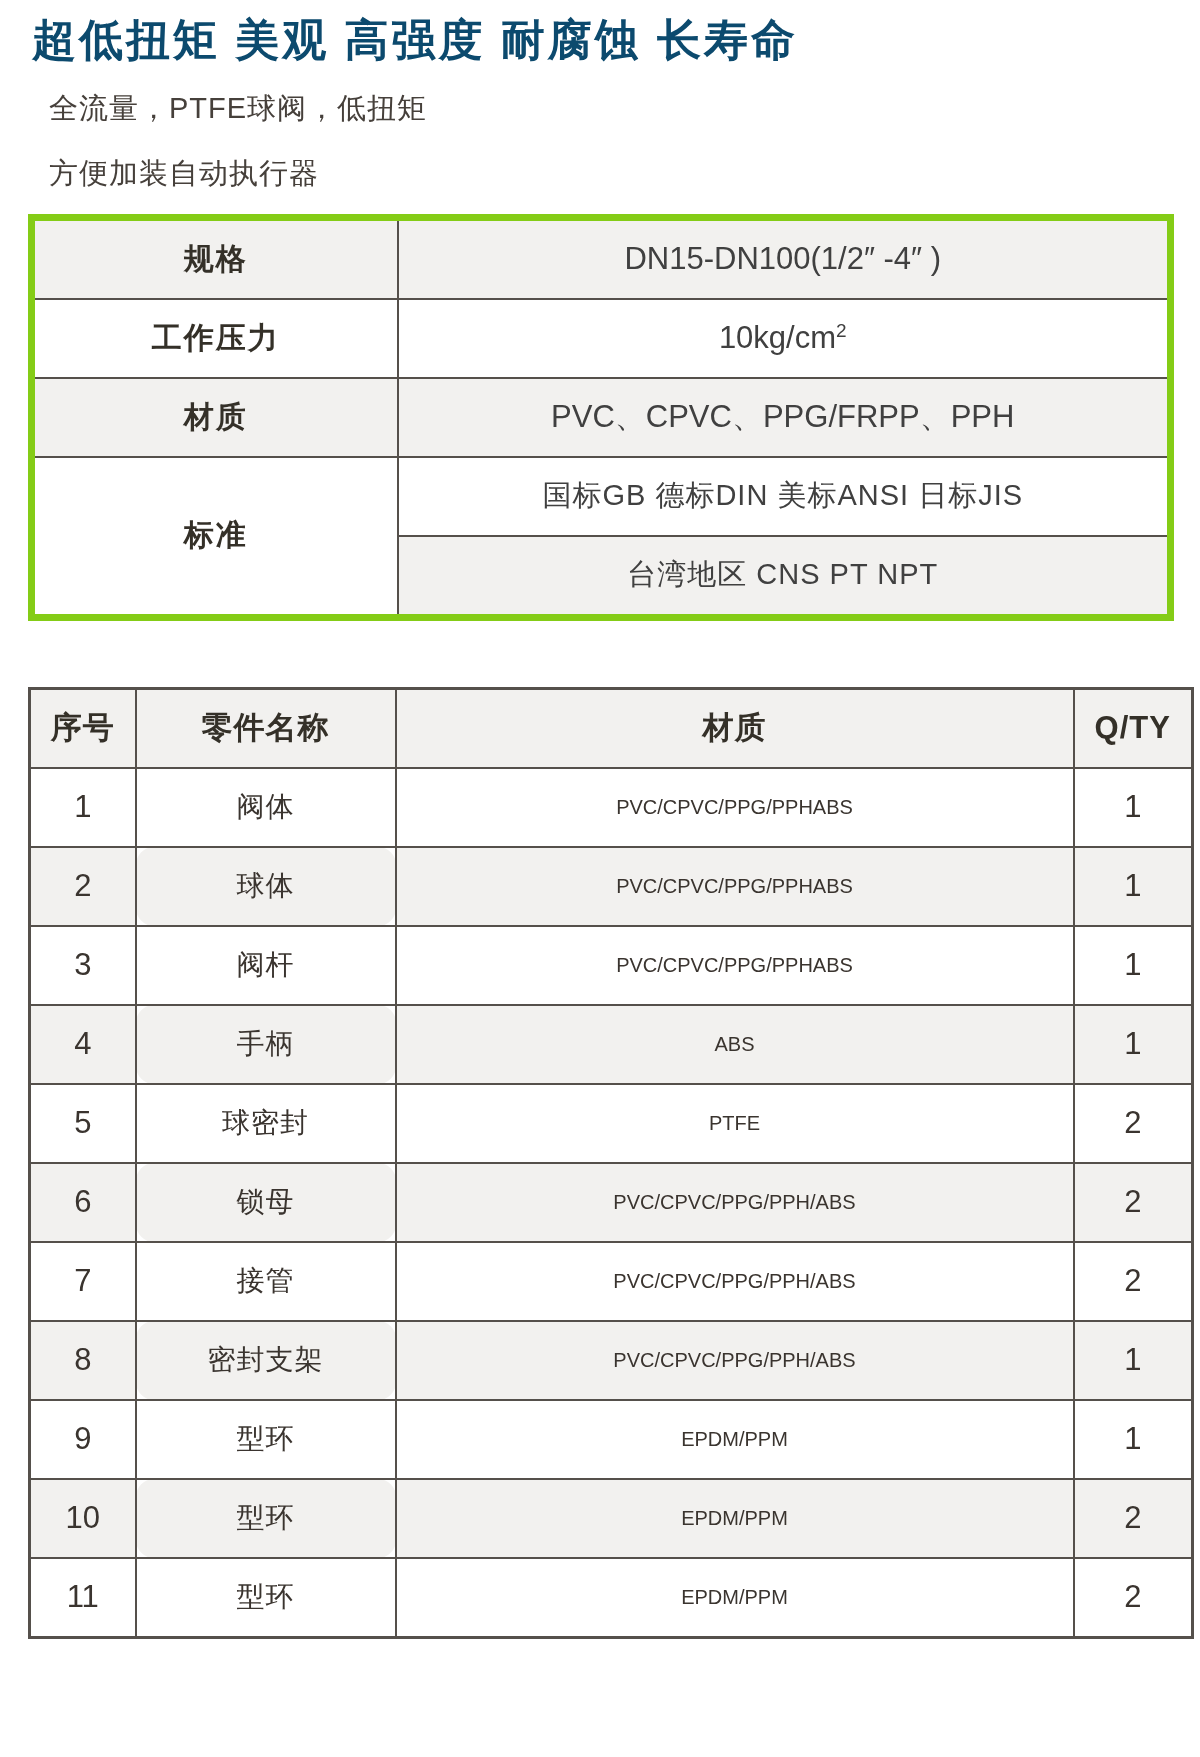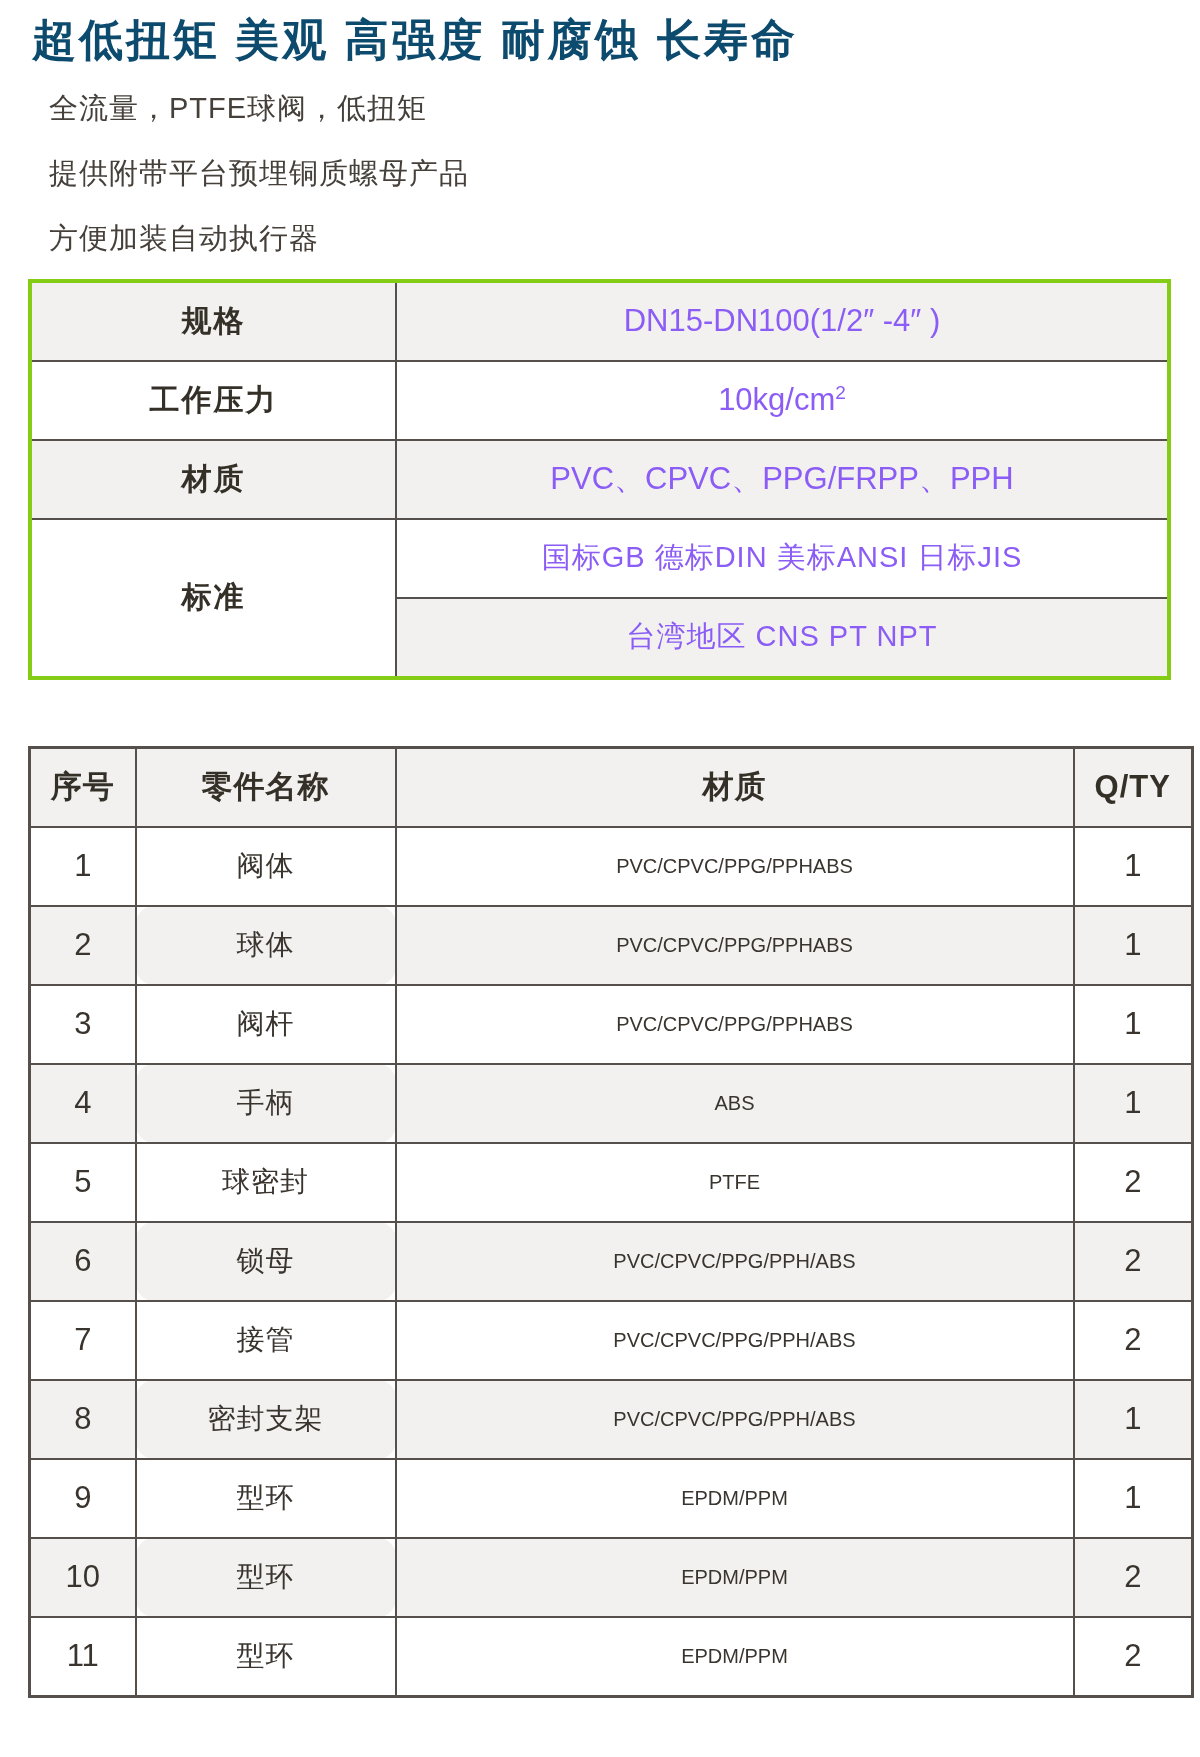--- a/index.html
+++ b/index.html
@@ -33,24 +33,24 @@
   table { border-collapse:collapse; table-layout:fixed; }
   th, td {
     border:2px solid #55504b;
     text-align:center;
     vertical-align:middle;
     padding:0;
     overflow:hidden;
   }
 
   
-  .spec { width:1139px; margin-top:9px; border:4px solid #84cc16; }
+  .spec { width:1139px; margin-top:9px; border:7px solid #84cc16; }
   .spec th, .spec td { height:77px; }
   .spec th { font-size:30px; font-weight:bold; color:#343028; letter-spacing:2px; }
-  .spec td { font-size:31px; color:#8b5cf6; }
+  .spec td { font-size:31px; color:#404040; }
   .spec td.mono { font-family:Liberation Sans, sans-serif; font-size:29px; letter-spacing:1px; }
   sup { font-size:19px; vertical-align:super; line-height:0; }
 
   
   .parts { width:1163px; margin-top:66px; border:3px solid #55504b; }
   .parts th, .parts td { height:77px; }
   .parts th { font-size:31px; font-weight:bold; color:#343028; letter-spacing:1px; }
   .parts td { color:#3a342f; }
   .parts td.c0, .parts td.c3 { font-size:31px; }
   .parts td.c1 { font-size:28px; letter-spacing:1px;border-radius:18px; }
@@ -61,21 +61,20 @@
 </style>
 </head>
 <body>
 
 <div class="page">
 
   <h1 class="title">超低扭矩 美观 高强度 耐腐蚀 长寿命</h1>
 
   <div class="features">
       <p>全流量，PTFE球阀，低扭矩</p>
-      <p>提供附带平台预埋铜质螺母产品</p>
       <p>方便加装自动执行器</p>
     </div>
 
   <table class="spec">
     <colgroup>
       <col style="width:366px">
       <col style="width:773px">
     </colgroup>
     <tbody>
         <tr class="shade">

